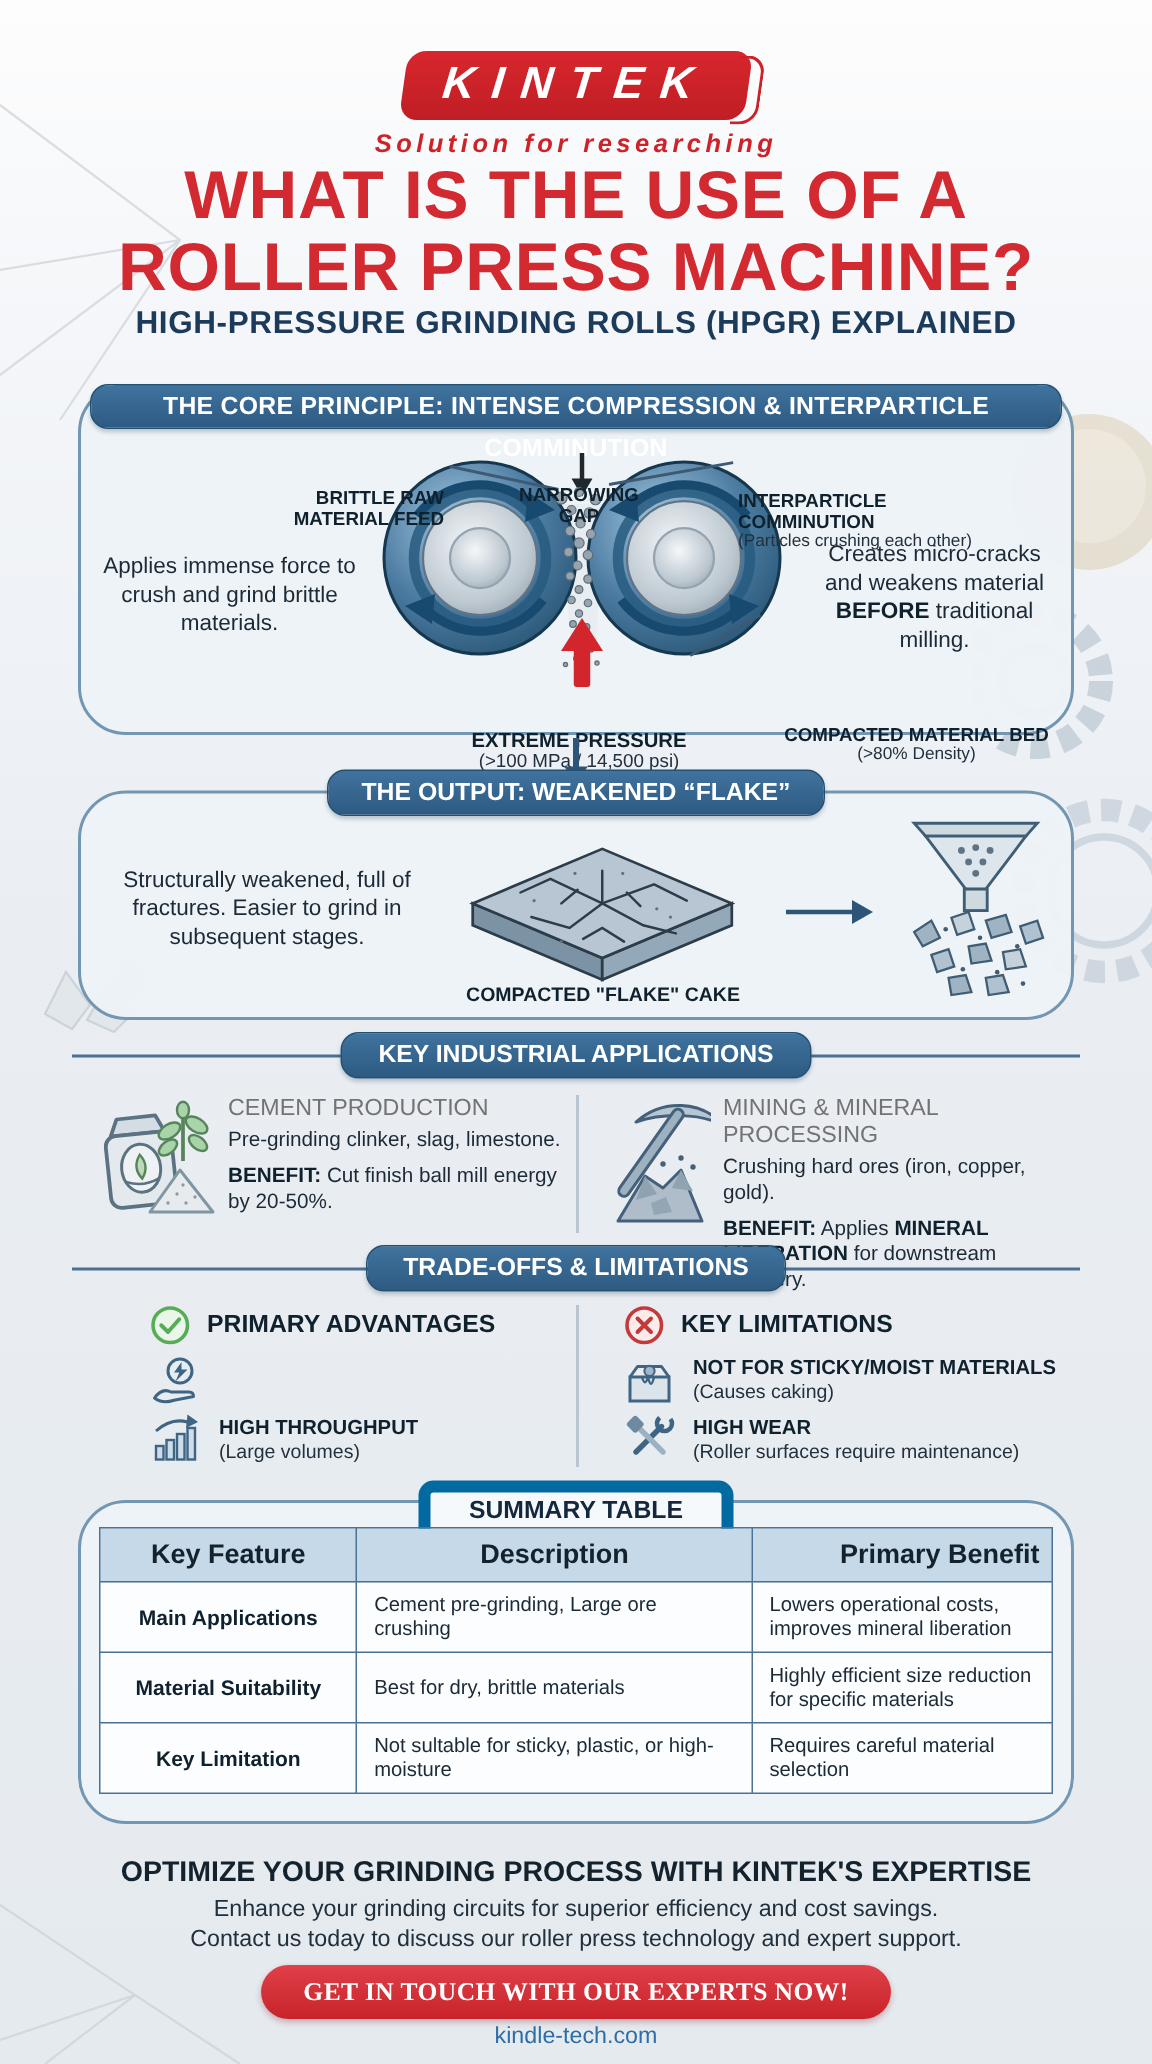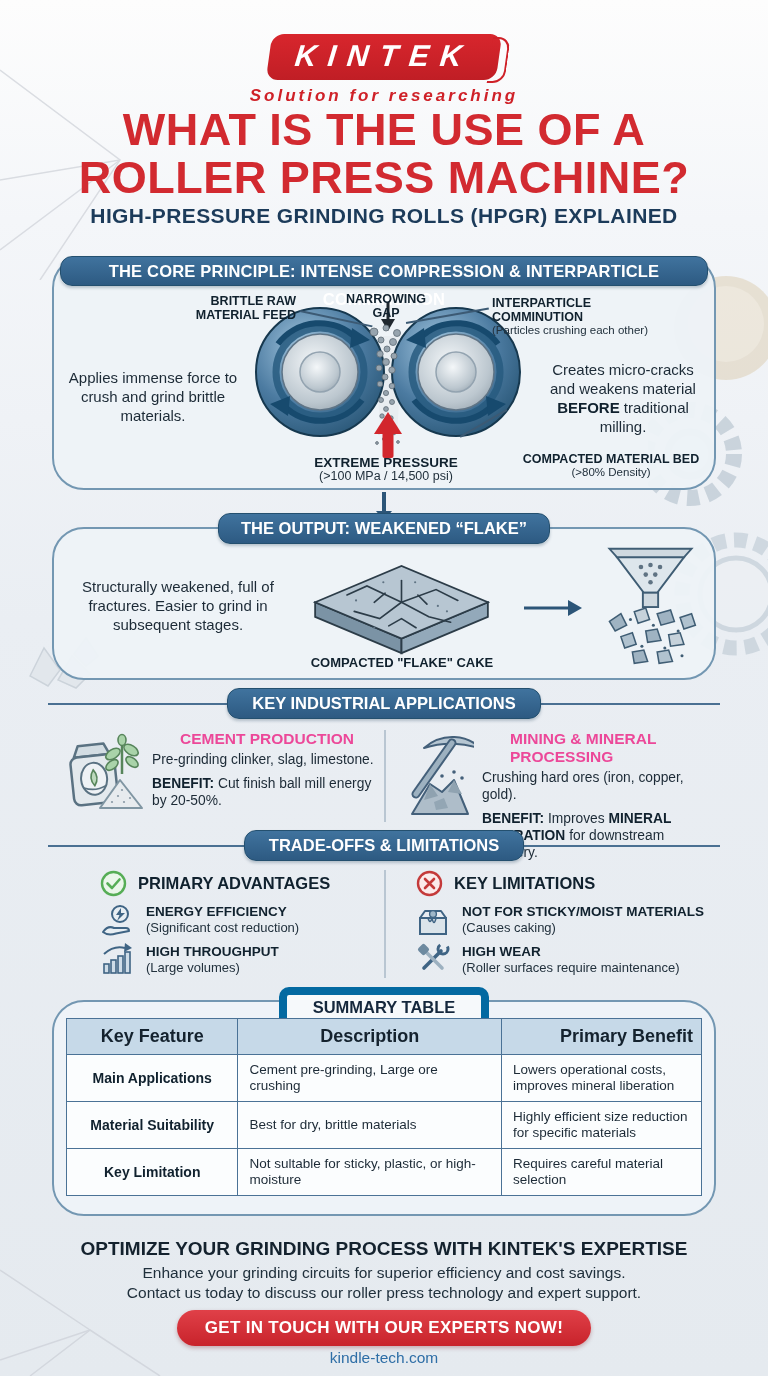--- a/index.html
+++ b/index.html
@@ -49,21 +49,21 @@
     border:1px solid #24506f; border-radius:12px;
     color:#fff; font-weight:700; text-align:center;
     box-shadow:0 2px 3px rgba(20,50,80,.25);
   }
   .rule-header { left:48px; width:672px; height:32px; }
   .rule-header::before { content:""; position:absolute; left:0; right:0; top:15px; height:2px; background:#4a7092; }
   .rule-header .blue-pill { position:relative; z-index:1; margin:0 auto; width:max-content;
     font-size:16.5px; padding:5px 24px; }
 
   .pre { white-space:pre-line; }
-  .lbl { font-weight:700; font-size:12.5px; line-height:14px; color:#10212e; }
+  .lbl { font-weight:700; font-size:12.5px; line-height:14px; color:#10212e;margin-top:31px; }
   .sub-lbl { font-weight:400; font-size:11.5px; line-height:13px; color:#22313d; }
   .body-text { font-size:15px; line-height:19px; color:#1c2a36; }
 
   
   .panel-core { top:256px; height:234px; }
   .panel-core .bar { position:absolute; top:-2px; left:6px; right:6px; height:30px;
     font-size:16.5px; line-height:28px; letter-spacing:0.2px; }
   .core-left { position:absolute; left:14px; width:170px; top:110px; text-align:center; }
   .core-right { position:absolute; left:486px; width:166px; top:102px; text-align:center; }
   .roller-svg { position:absolute; left:184px; top:44px; }
@@ -87,21 +87,21 @@
   .flake-svg { position:absolute; left:240px; top:26px; }
   .cake-label { position:absolute; left:228px; top:126px; width:240px; text-align:center;
     font-weight:700; font-size:13px; color:#10212e; }
   .out-arrow { position:absolute; left:468px; top:68px; }
   .funnel-svg { position:absolute; left:544px; top:16px; }
 
   
   .hdr-apps { top:688px; }
   .apps-content { top:724px; left:52px; width:664px; height:102px; }
   .col-divider { position:absolute; width:2px; background:#b9c6d2; }
-  .app-title { font-weight:700; font-size:15.5px; color:#ec4899; margin-bottom:3px;margin-left:28px; }
+  .app-title { font-weight:400; font-size:15.5px; color:#737373; margin-bottom:3px; }
   .app-desc { font-size:13.8px; line-height:17px; color:#1c2a36; }
   .app-benefit { font-size:13.8px; line-height:17px; color:#1c2a36; margin-top:7px; }
   .bold-inline { font-weight:700; color:#10212e; }
 
   
   .hdr-trade { top:830px; }
   .trade-content { top:866px; left:52px; width:664px; height:116px; }
   .trade-title { font-weight:700; font-size:16.5px; color:#10212e; }
   .ti-title { font-weight:700; font-size:13.5px; line-height:16px; color:#10212e; }
   .ti-sub { font-size:13px; line-height:15px; color:#22313d; }
@@ -120,21 +120,21 @@
   .c1 { width:27%; } .c2 { width:41.5%; } .c3 { width:31.5%;text-align:right; }
 
   
   .f-head { top:1238px; left:0; width:768px; text-align:center; font-weight:700; font-size:19px; color:#14222e; }
   .f-line1 { top:1264px; } .f-line2 { top:1284px; }
   .f-body { left:0; width:768px; text-align:center; font-size:15.5px; color:#20303c; }
   .cta-wrap { top:1310px; left:0; width:768px; text-align:center; }
   .cta-btn {
     display:inline-block; background:linear-gradient(180deg,#e04048,#c8232b);
     border:none; border-radius:22px; color:#fff; font-weight:700; font-size:17px;
-    font-family:Liberation Sans, sans-serif;
+    font-family:Liberation Serif, serif;
     padding:8px 28px; letter-spacing:0.3px; cursor:pointer;
     box-shadow:0 2px 4px rgba(120,20,25,.3);
   }
   .site { top:1349px; left:0; width:768px; text-align:center; font-size:15.5px; color:#2e6ea6; }
   .site a { color:#2e6ea6; text-decoration:none; }
 </style>
 </head>
 <body>
 
 <div class="page">
@@ -409,45 +409,41 @@
       <polygon points="30,70 40,66 44,76 32,78" fill="#93a6b4"></polygon>
       <g fill="#44607a">
           <circle cx="38" cy="44" r="1.8"></circle>
           <circle cx="50" cy="40" r="1.8"></circle>
           <circle cx="58" cy="46" r="1.8"></circle>
         </g>
     </svg>
     <div style="position:absolute;left:430px;top:6px;width:236px">
       <div class="app-title">MINING &amp; MINERAL PROCESSING</div>
       <div class="app-desc">Crushing hard ores (iron, copper, gold).</div>
-      <div class="app-benefit"><b class="bold-inline">BENEFIT:</b><span> Improves </span><b class="bold-inline">MINERAL LIBERATION</b><span> for downstream recovery.</span></div>
+      <div class="app-benefit"><b class="bold-inline">BENEFIT:</b><span> Applies </span><b class="bold-inline">MINERAL LIBERATION</b><span> for downstream recovery.</span></div>
     </div>
   </div>
 
   <div class="layer rule-header hdr-trade">
     <div class="blue-pill">TRADE-OFFS &amp; LIMITATIONS</div>
   </div>
   <div class="layer trade-content">
     <div class="col-divider" style="left:332px;top:4px;height:108px"></div>
 
     <svg style="position:absolute;left:48px;top:4px" width="27" height="27" viewBox="0 0 27 27">
       <circle cx="13.5" cy="13.5" r="11.5" fill="#eaf6ea" stroke="#56ad56" stroke-width="2.4"></circle>
       <path d="M7.5 13.5 L12 18 L19.5 9.5" stroke="#56ad56" stroke-width="2.6" fill="none" stroke-linecap="round" stroke-linejoin="round"></path>
     </svg>
     <div class="trade-title" style="position:absolute;left:86px;top:8px">PRIMARY ADVANTAGES</div>
 
     <svg style="position:absolute;left:48px;top:38px" width="34" height="35" viewBox="0 0 34 35">
       <circle cx="20" cy="10" r="8" fill="#e7eef3" stroke="#3f6484" stroke-width="2"></circle>
       <polygon points="21,4 16,11 19.5,11 17,17 25,9 21,9" fill="#3f6484"></polygon>
       <path d="M3 28 Q8 21 14 24 L26 24 Q29 24 29 27 L16 29.5 Q8 32 3 28 Z" fill="#e7eef3" stroke="#3f6484" stroke-width="2" stroke-linejoin="round"></path>
     </svg>
-    <div style="position:absolute;left:94px;top:38px">
-      <div class="ti-title">ENERGY EFFICIENCY</div>
-      <div class="ti-sub">(Significant cost reduction)</div>
-    </div>
 
     <svg style="position:absolute;left:48px;top:76px" width="34" height="34" viewBox="0 0 34 34">
       <g fill="#cfdde8" stroke="#3f6484" stroke-width="1.6">
         <rect x="4" y="22" width="5" height="9"></rect>
           <rect x="11" y="18" width="5" height="13"></rect>
         <rect x="18" y="14" width="5" height="17"></rect>
           <rect x="25" y="10" width="5" height="21"></rect>
       </g>
       <path d="M4 12 Q14 3 25 6" stroke="#3f6484" stroke-width="2" fill="none"></path>
       <polygon points="25,1 32,6 24,10" fill="#3f6484"></polygon>

